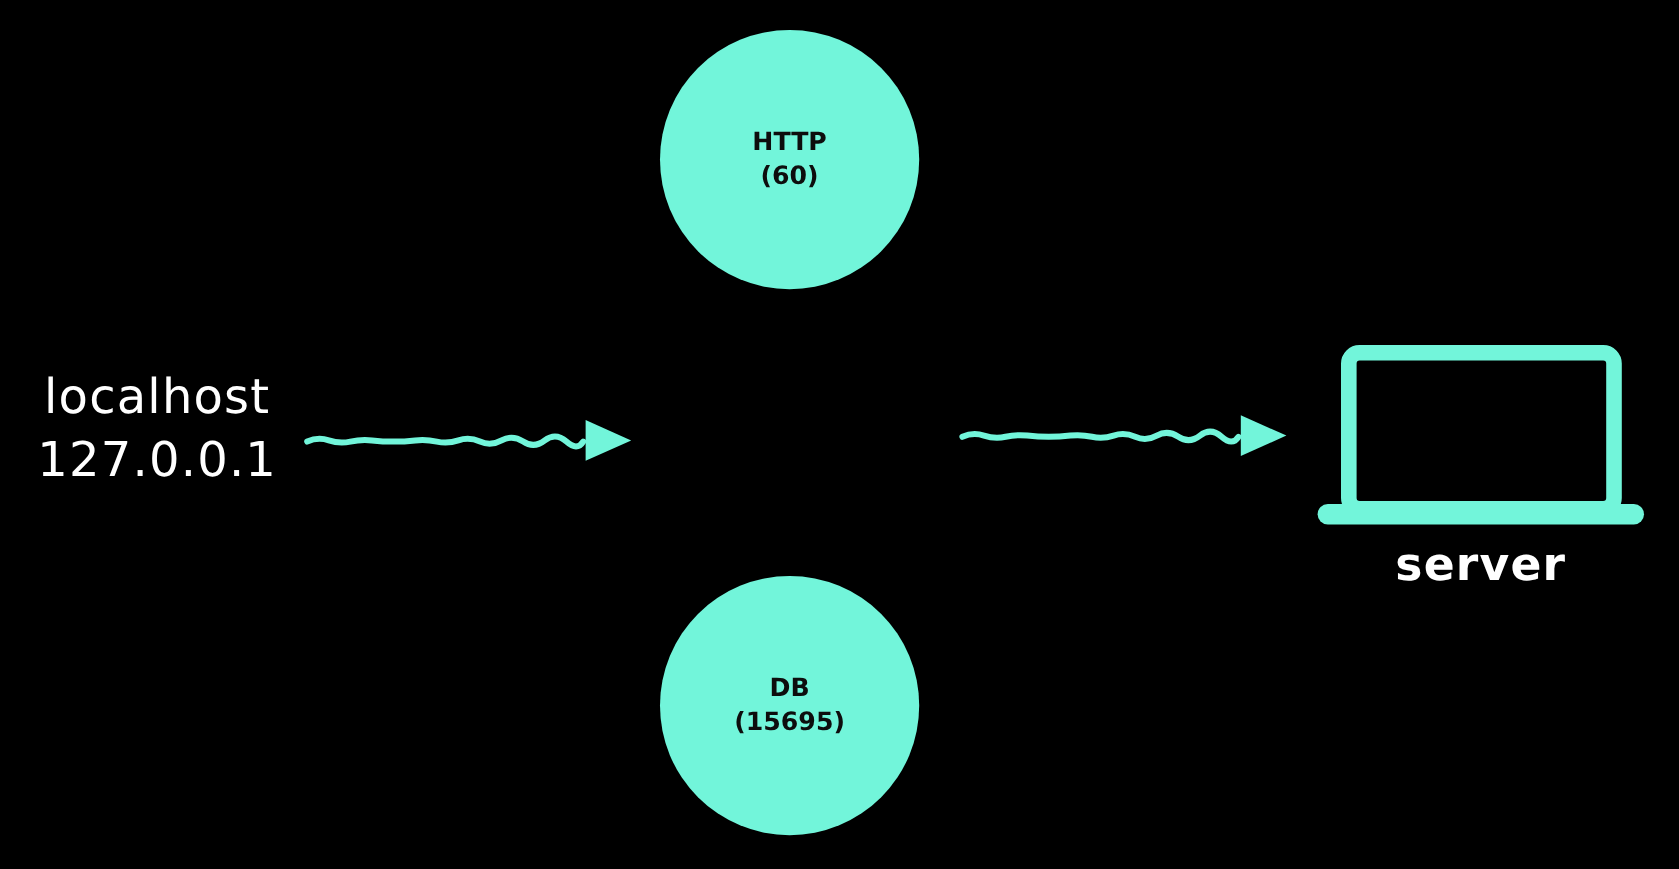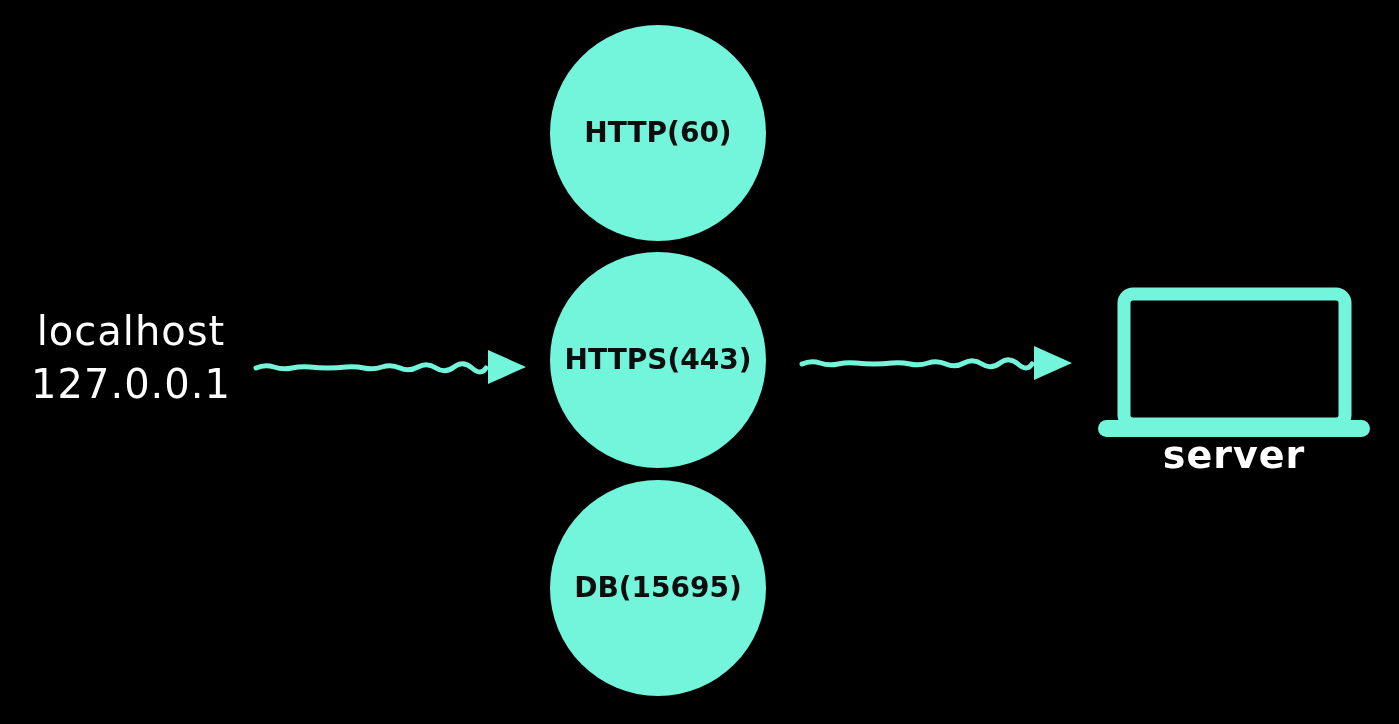--- a/index.html
+++ b/index.html
@@ -17,33 +17,33 @@
     font-family:"DejaVu Sans","Liberation Sans",sans-serif;
   }
   .client{
     position:absolute;left:20px;top:305px;width:222px;
     text-align:center;color:var(--label-text);
     font-weight:normal;font-size:40px;line-height:1.32;letter-spacing:1px;
   }
   .node{
     position:absolute;left:550px;width:216px;height:216px;
     border-radius:50%;background:var(--accent);
-    display:flex;align-items:center;justify-content:center;
-    color:var(--node-text);font-weight:bold;font-size:28px;line-height:1.32;
+    display:flex;flex-direction:column;align-items:center;justify-content:center;
+    color:var(--node-text);font-weight:bold;font-size:21px;line-height:1.32;
     text-align:center;
   }
   .node-http{top:25px}
   .node-https{top:252px}
   .node-db{top:480px}
   .arrow{position:absolute;}
   .arrow-1{left:252px;top:344px;}
   .arrow-2{left:798px;top:340px;}
   .laptop{position:absolute;left:1092px;top:278px;}
   .server-label{
-    position:absolute;left:1110px;top:433px;width:248px;
+    position:absolute;left:1110px;top:448px;width:248px;
     text-align:center;color:var(--label-text);
     font-weight:bold;font-size:38px;letter-spacing:1px;
   }
 </style>
 </head>
 <body>
 
 <div class="stage">
 
   <div class="client">
@@ -54,24 +54,20 @@
   <svg class="arrow arrow-1" width="282" height="46" viewBox="0 0 282 46" aria-hidden="true">
     <path d="M4 24 q 9 -4 18 -1 t 18 1 t 18 -1 t 18 1 t 18 -1 t 18 1 t 18 -1 t 18 1 t 18 -1 t 18 1 t 18 -1 t 18 1 t 14 0" fill="none" stroke="var(--accent)" stroke-width="5" stroke-linecap="round"></path>
     <polygon points="236,6 236,40 274,23" fill="var(--accent)"></polygon>
   </svg>
 
   <div class="node node-http">
     <div>HTTP</div>
     <div>(60)</div>
   </div>
 
-  <div class="node node-https">
-    <div>HTTPS</div>
-    <div>(443)</div>
-  </div>
 
   <div class="node node-db">
     <div>DB</div>
     <div>(15695)</div>
   </div>
 
   <svg class="arrow arrow-2" width="282" height="46" viewBox="0 0 282 46" aria-hidden="true">
     <path d="M4 24 q 9 -4 18 -1 t 18 1 t 18 -1 t 18 1 t 18 -1 t 18 1 t 18 -1 t 18 1 t 18 -1 t 18 1 t 18 -1 t 18 1 t 14 0" fill="none" stroke="var(--accent)" stroke-width="5" stroke-linecap="round"></path>
     <polygon points="236,6 236,40 274,23" fill="var(--accent)"></polygon>
   </svg>

